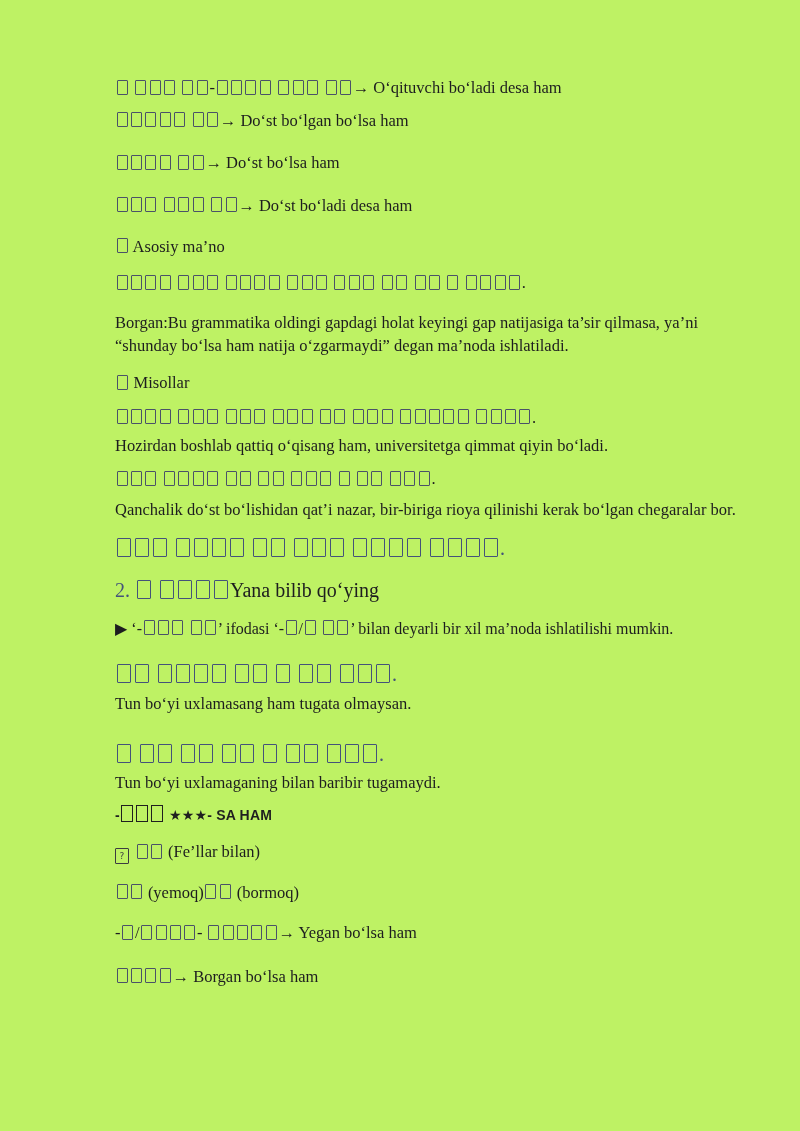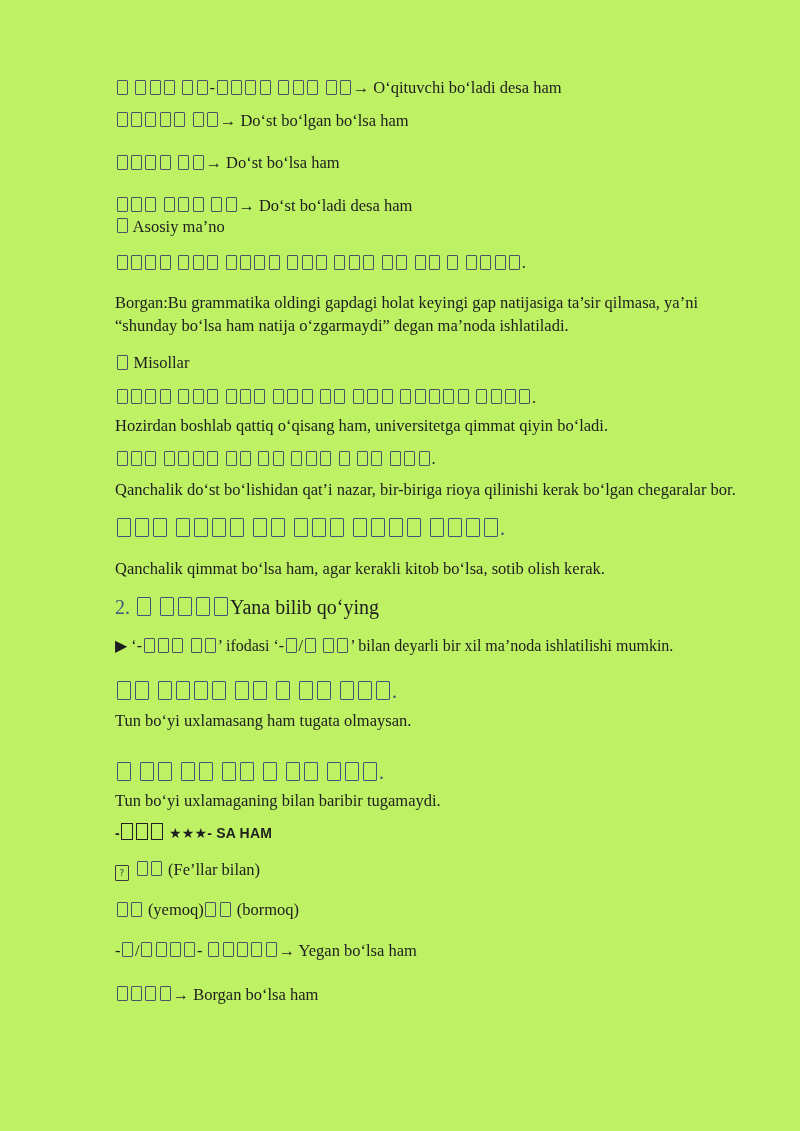--- a/index.html
+++ b/index.html
@@ -64,31 +64,30 @@
   }
 </style>
 </head>
 <body>
 
 <div class="page">
   <div id="doc-body">
       <p class="blk k-body" style="margin-bottom: 12px;"><span><span class="tofu"></span> <span class="tofu"></span><span class="tofu"></span><span class="tofu"></span> <span class="tofu"></span><span class="tofu"></span>-<span class="tofu"></span><span class="tofu"></span><span class="tofu"></span><span class="tofu"></span> <span class="tofu"></span><span class="tofu"></span><span class="tofu"></span> <span class="tofu"></span><span class="tofu"></span>→ O‘qituvchi bo‘ladi desa ham</span></p>
       <p class="blk k-body" style="margin-bottom: 22px;"><span><span class="tofu"></span><span class="tofu"></span><span class="tofu"></span><span class="tofu"></span><span class="tofu"></span> <span class="tofu"></span><span class="tofu"></span>→ Do‘st bo‘lgan bo‘lsa ham</span></p>
       <p class="blk k-body" style="margin-bottom: 22px;"><span><span class="tofu"></span><span class="tofu"></span><span class="tofu"></span><span class="tofu"></span> <span class="tofu"></span><span class="tofu"></span>→ Do‘st bo‘lsa ham</span></p>
-      <p class="blk k-body" style=""><span><span class="tofu"></span><span class="tofu"></span><span class="tofu"></span> <span class="tofu"></span><span class="tofu"></span><span class="tofu"></span> <span class="tofu"></span><span class="tofu"></span>→ Do‘st bo‘ladi desa ham</span></p>
+      <p class="blk k-body" style="margin-bottom: 20px;"><span><span class="tofu"></span><span class="tofu"></span><span class="tofu"></span> <span class="tofu"></span><span class="tofu"></span><span class="tofu"></span> <span class="tofu"></span><span class="tofu"></span>→ Do‘st bo‘ladi desa ham</span></p>
       <p class="blk k-body" style="margin-bottom: 16px;"><span><span class="tofu"></span> Asosiy ma’no</span></p>
       <p class="blk k-body" style="margin-bottom: 18px;"><span><span class="tofu"></span><span class="tofu"></span><span class="tofu"></span><span class="tofu"></span> <span class="tofu"></span><span class="tofu"></span><span class="tofu"></span> <span class="tofu"></span><span class="tofu"></span><span class="tofu"></span><span class="tofu"></span> <span class="tofu"></span><span class="tofu"></span><span class="tofu"></span> <span class="tofu"></span><span class="tofu"></span><span class="tofu"></span> <span class="tofu"></span><span class="tofu"></span> <span class="tofu"></span><span class="tofu"></span> <span class="tofu"></span> <span class="tofu"></span><span class="tofu"></span><span class="tofu"></span><span class="tofu"></span>.</span></p>
       <p class="blk translation" style="margin-bottom: 16px;"><span>Borgan:Bu grammatika oldingi gapdagi holat keyingi gap natijasiga ta’sir qilmasa, ya’ni “shunday bo‘lsa ham natija o‘zgarmaydi” degan ma’noda ishlatiladi.</span></p>
       <p class="blk k-body" style="margin-bottom: 14px;"><span><span class="tofu"></span> Misollar</span></p>
       <p class="blk k-body" style="margin-bottom: 6px;"><span><span class="tofu"></span><span class="tofu"></span><span class="tofu"></span><span class="tofu"></span> <span class="tofu"></span><span class="tofu"></span><span class="tofu"></span> <span class="tofu"></span><span class="tofu"></span><span class="tofu"></span> <span class="tofu"></span><span class="tofu"></span><span class="tofu"></span> <span class="tofu"></span><span class="tofu"></span> <span class="tofu"></span><span class="tofu"></span><span class="tofu"></span> <span class="tofu"></span><span class="tofu"></span><span class="tofu"></span><span class="tofu"></span><span class="tofu"></span> <span class="tofu"></span><span class="tofu"></span><span class="tofu"></span><span class="tofu"></span>.</span></p>
       <p class="blk translation" style="margin-bottom: 12px;"><span>Hozirdan boshlab qattiq o‘qisang ham, universitetga qimmat qiyin bo‘ladi.</span></p>
       <p class="blk k-body" style="margin-bottom: 9px;"><span><span class="tofu"></span><span class="tofu"></span><span class="tofu"></span> <span class="tofu"></span><span class="tofu"></span><span class="tofu"></span><span class="tofu"></span> <span class="tofu"></span><span class="tofu"></span> <span class="tofu"></span><span class="tofu"></span> <span class="tofu"></span><span class="tofu"></span><span class="tofu"></span> <span class="tofu"></span> <span class="tofu"></span><span class="tofu"></span> <span class="tofu"></span><span class="tofu"></span><span class="tofu"></span>.</span></p>
       <p class="blk translation" style="margin-bottom: 14px;"><span>Qanchalik do‘st bo‘lishidan qat’i nazar, bir-biriga rioya qilinishi kerak bo‘lgan chegaralar bor.</span></p>
       <p class="blk k-big" style="margin-bottom: 17px;"><span class="c-blue"><span class="tofu"></span><span class="tofu"></span><span class="tofu"></span> <span class="tofu"></span><span class="tofu"></span><span class="tofu"></span><span class="tofu"></span> <span class="tofu"></span><span class="tofu"></span> <span class="tofu"></span><span class="tofu"></span><span class="tofu"></span> <span class="tofu"></span><span class="tofu"></span><span class="tofu"></span><span class="tofu"></span> <span class="tofu"></span><span class="tofu"></span><span class="tofu"></span><span class="tofu"></span>.</span></p>
-      <p class="blk translation" style="margin-bottom: 15px;"><span>Qanchalik qimmat bo‘lsa ham, agar kerakli kitob bo‘lsa, sotib olish kerak.</span></p>
       <p class="blk h2" style="margin-bottom: 16px;"><span class="c-blue">2. <span class="tofu"></span> <span class="tofu"></span><span class="tofu"></span><span class="tofu"></span><span class="tofu"></span></span><span class="c-ink">Yana bilib qo‘ying</span></p>
       <p class="blk note" style="margin-bottom: 23px;"><span>▶ ‘-<span class="tofu"></span><span class="tofu"></span><span class="tofu"></span> <span class="tofu"></span><span class="tofu"></span>’ ifodasi ‘-<span class="tofu"></span>/<span class="tofu"></span> <span class="tofu"></span><span class="tofu"></span>’ bilan deyarli bir xil ma’noda ishlatilishi mumkin.</span></p>
       <p class="blk k-big" style="margin-bottom: 6px;"><span class="c-blue"><span class="tofu"></span><span class="tofu"></span> <span class="tofu"></span><span class="tofu"></span><span class="tofu"></span><span class="tofu"></span> <span class="tofu"></span><span class="tofu"></span> <span class="tofu"></span> <span class="tofu"></span><span class="tofu"></span> <span class="tofu"></span><span class="tofu"></span><span class="tofu"></span>.</span></p>
       <p class="blk translation" style="margin-bottom: 27px;"><span>Tun bo‘yi uxlamasang ham tugata olmaysan.</span></p>
       <p class="blk k-big" style="margin-bottom: 5px;"><span class="c-blue"><span class="tofu"></span> <span class="tofu"></span><span class="tofu"></span> <span class="tofu"></span><span class="tofu"></span> <span class="tofu"></span><span class="tofu"></span> <span class="tofu"></span> <span class="tofu"></span><span class="tofu"></span> <span class="tofu"></span><span class="tofu"></span><span class="tofu"></span>.</span></p>
       <p class="blk translation" style="margin-bottom: 10px;"><span>Tun bo‘yi uxlamaganing bilan baribir tugamaydi.</span></p>
       <p class="blk title" style="margin-bottom: 18px;"><span>-<span class="tofu"></span><span class="tofu"></span><span class="tofu"></span> ★★★- SA HAM</span></p>
       <p class="blk k-body" style="margin-bottom: 19px;"><span><span class="tofu-q">?</span> <span class="tofu"></span><span class="tofu"></span> (Fe’llar bilan)</span></p>
       <p class="blk k-body" style="margin-bottom: 20px;"><span><span class="tofu"></span><span class="tofu"></span> (yemoq)<span class="tofu"></span><span class="tofu"></span> (bormoq)</span></p>
       <p class="blk k-body" style="margin-bottom: 23px;"><span>-<span class="tofu"></span>/<span class="tofu"></span><span class="tofu"></span><span class="tofu"></span><span class="tofu"></span>- <span class="tofu"></span><span class="tofu"></span><span class="tofu"></span><span class="tofu"></span><span class="tofu"></span>→ Yegan bo‘lsa ham</span></p>

